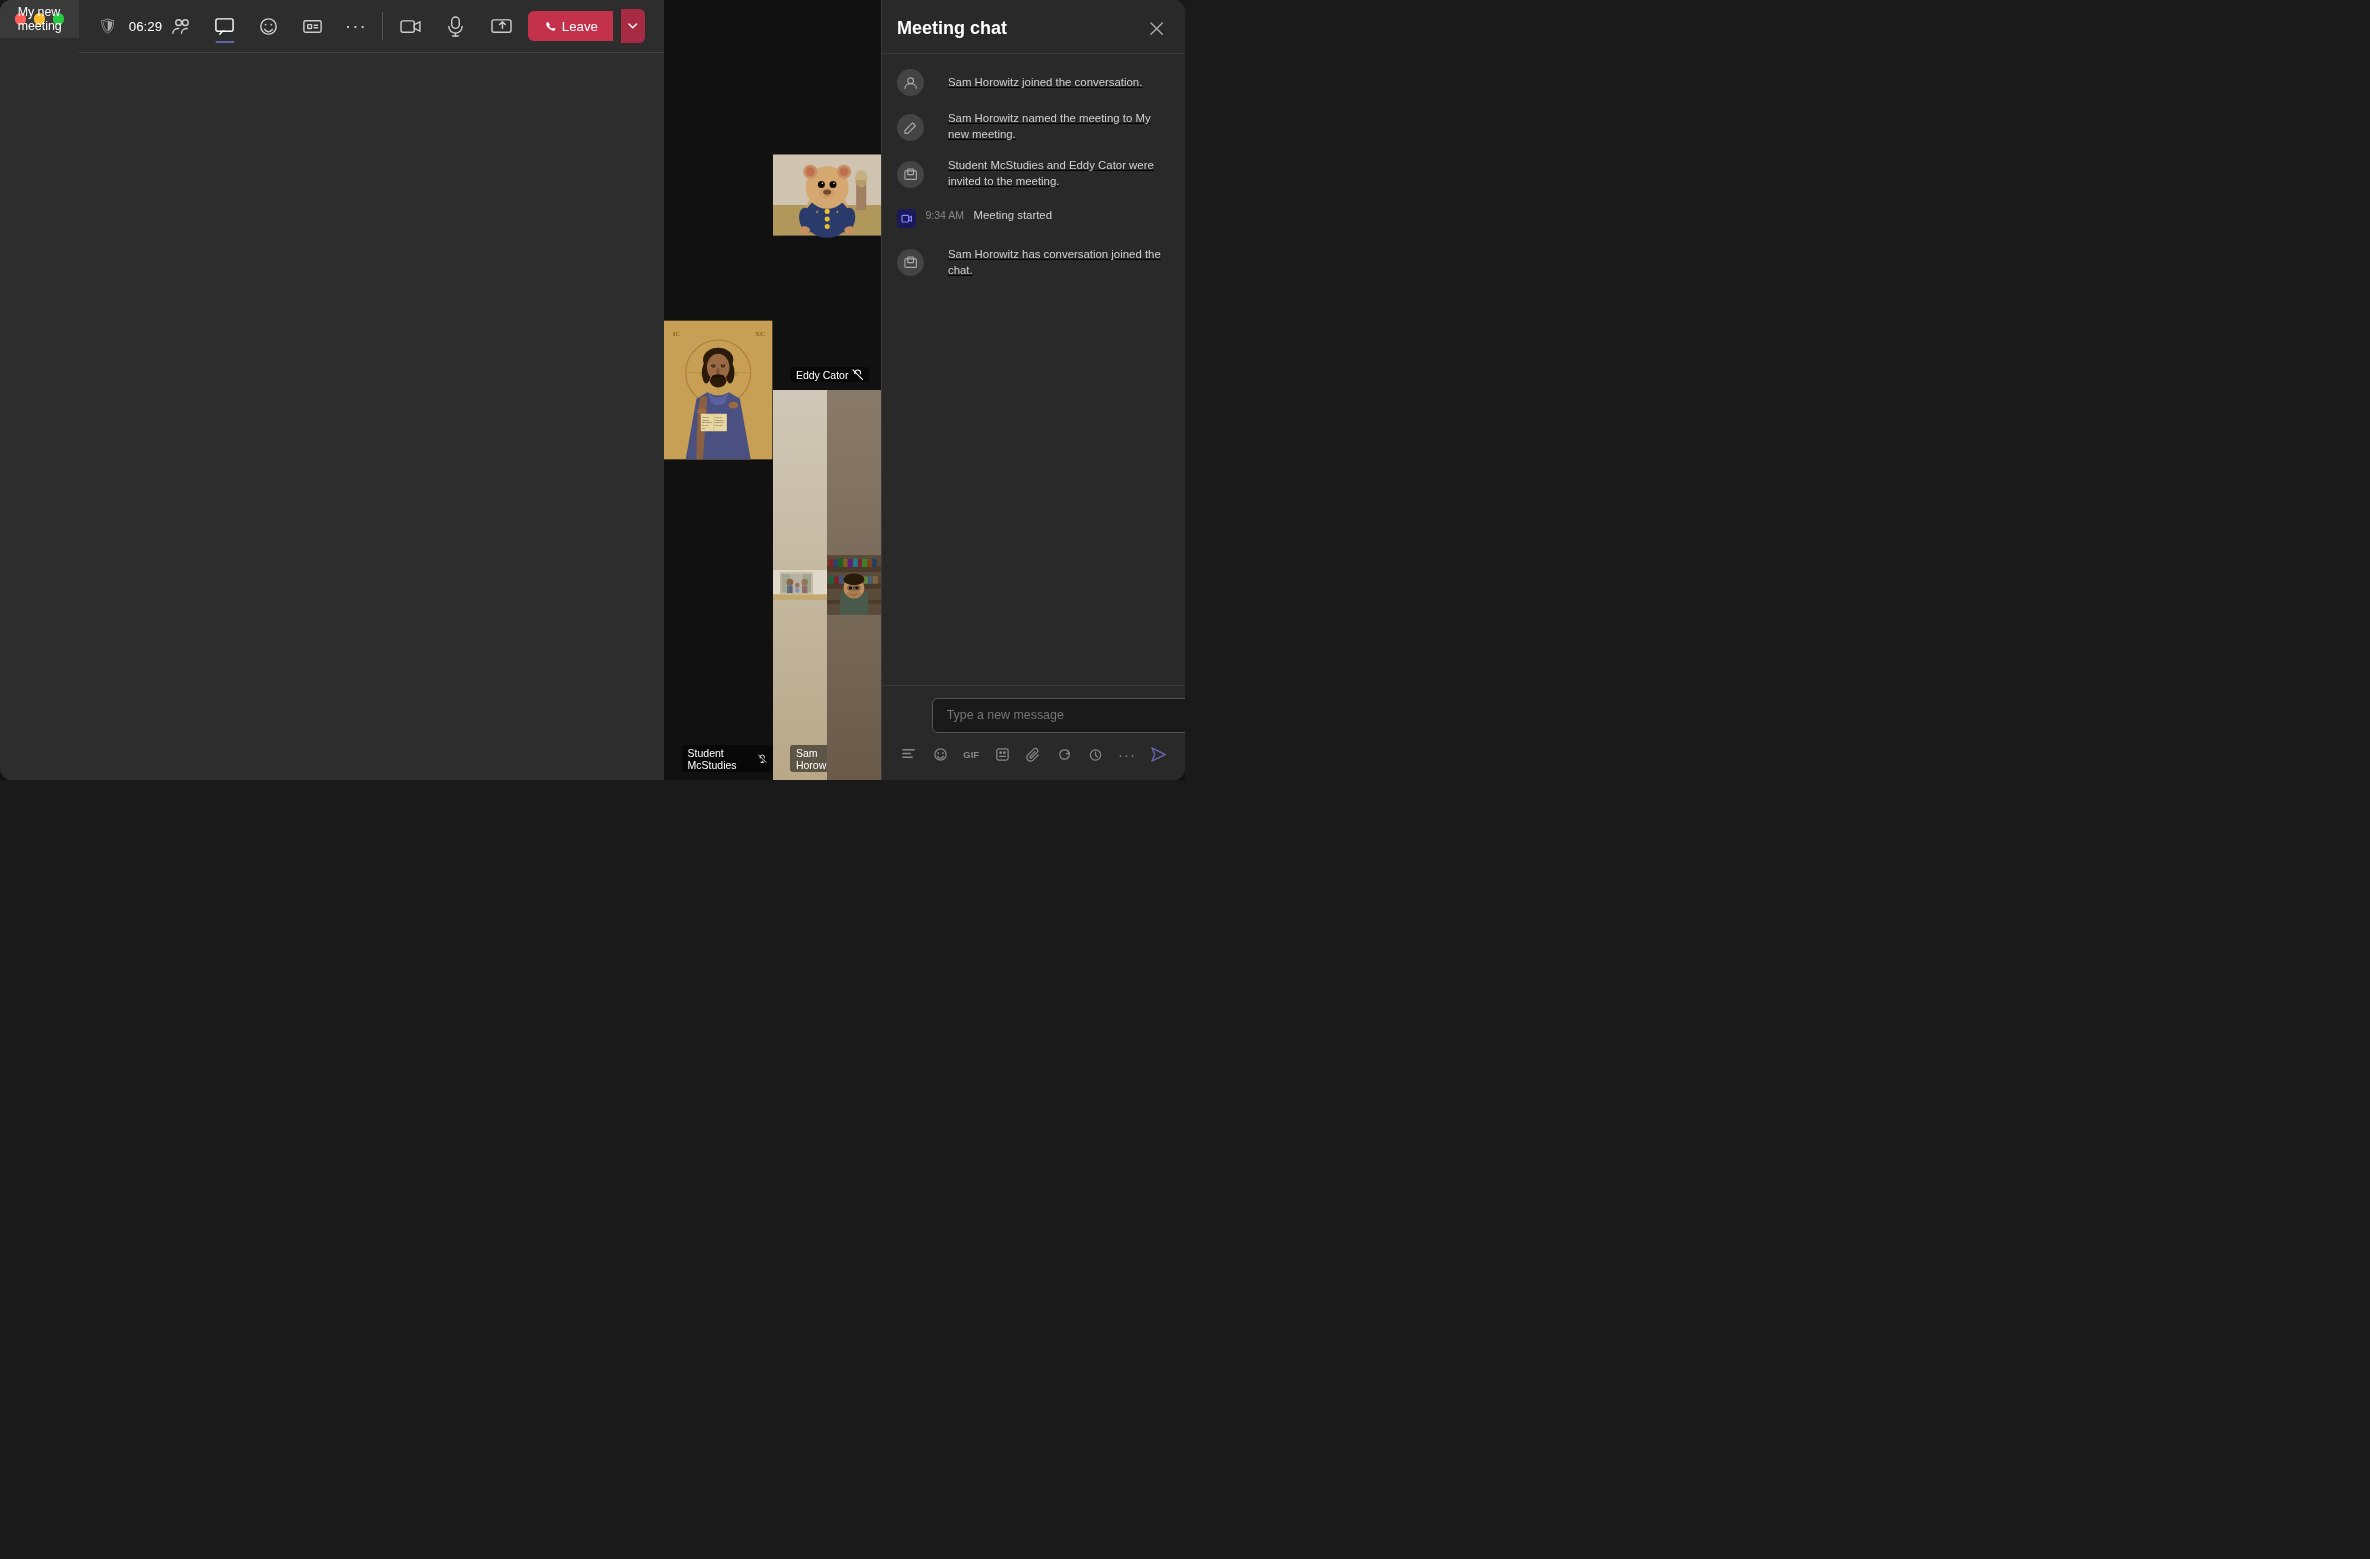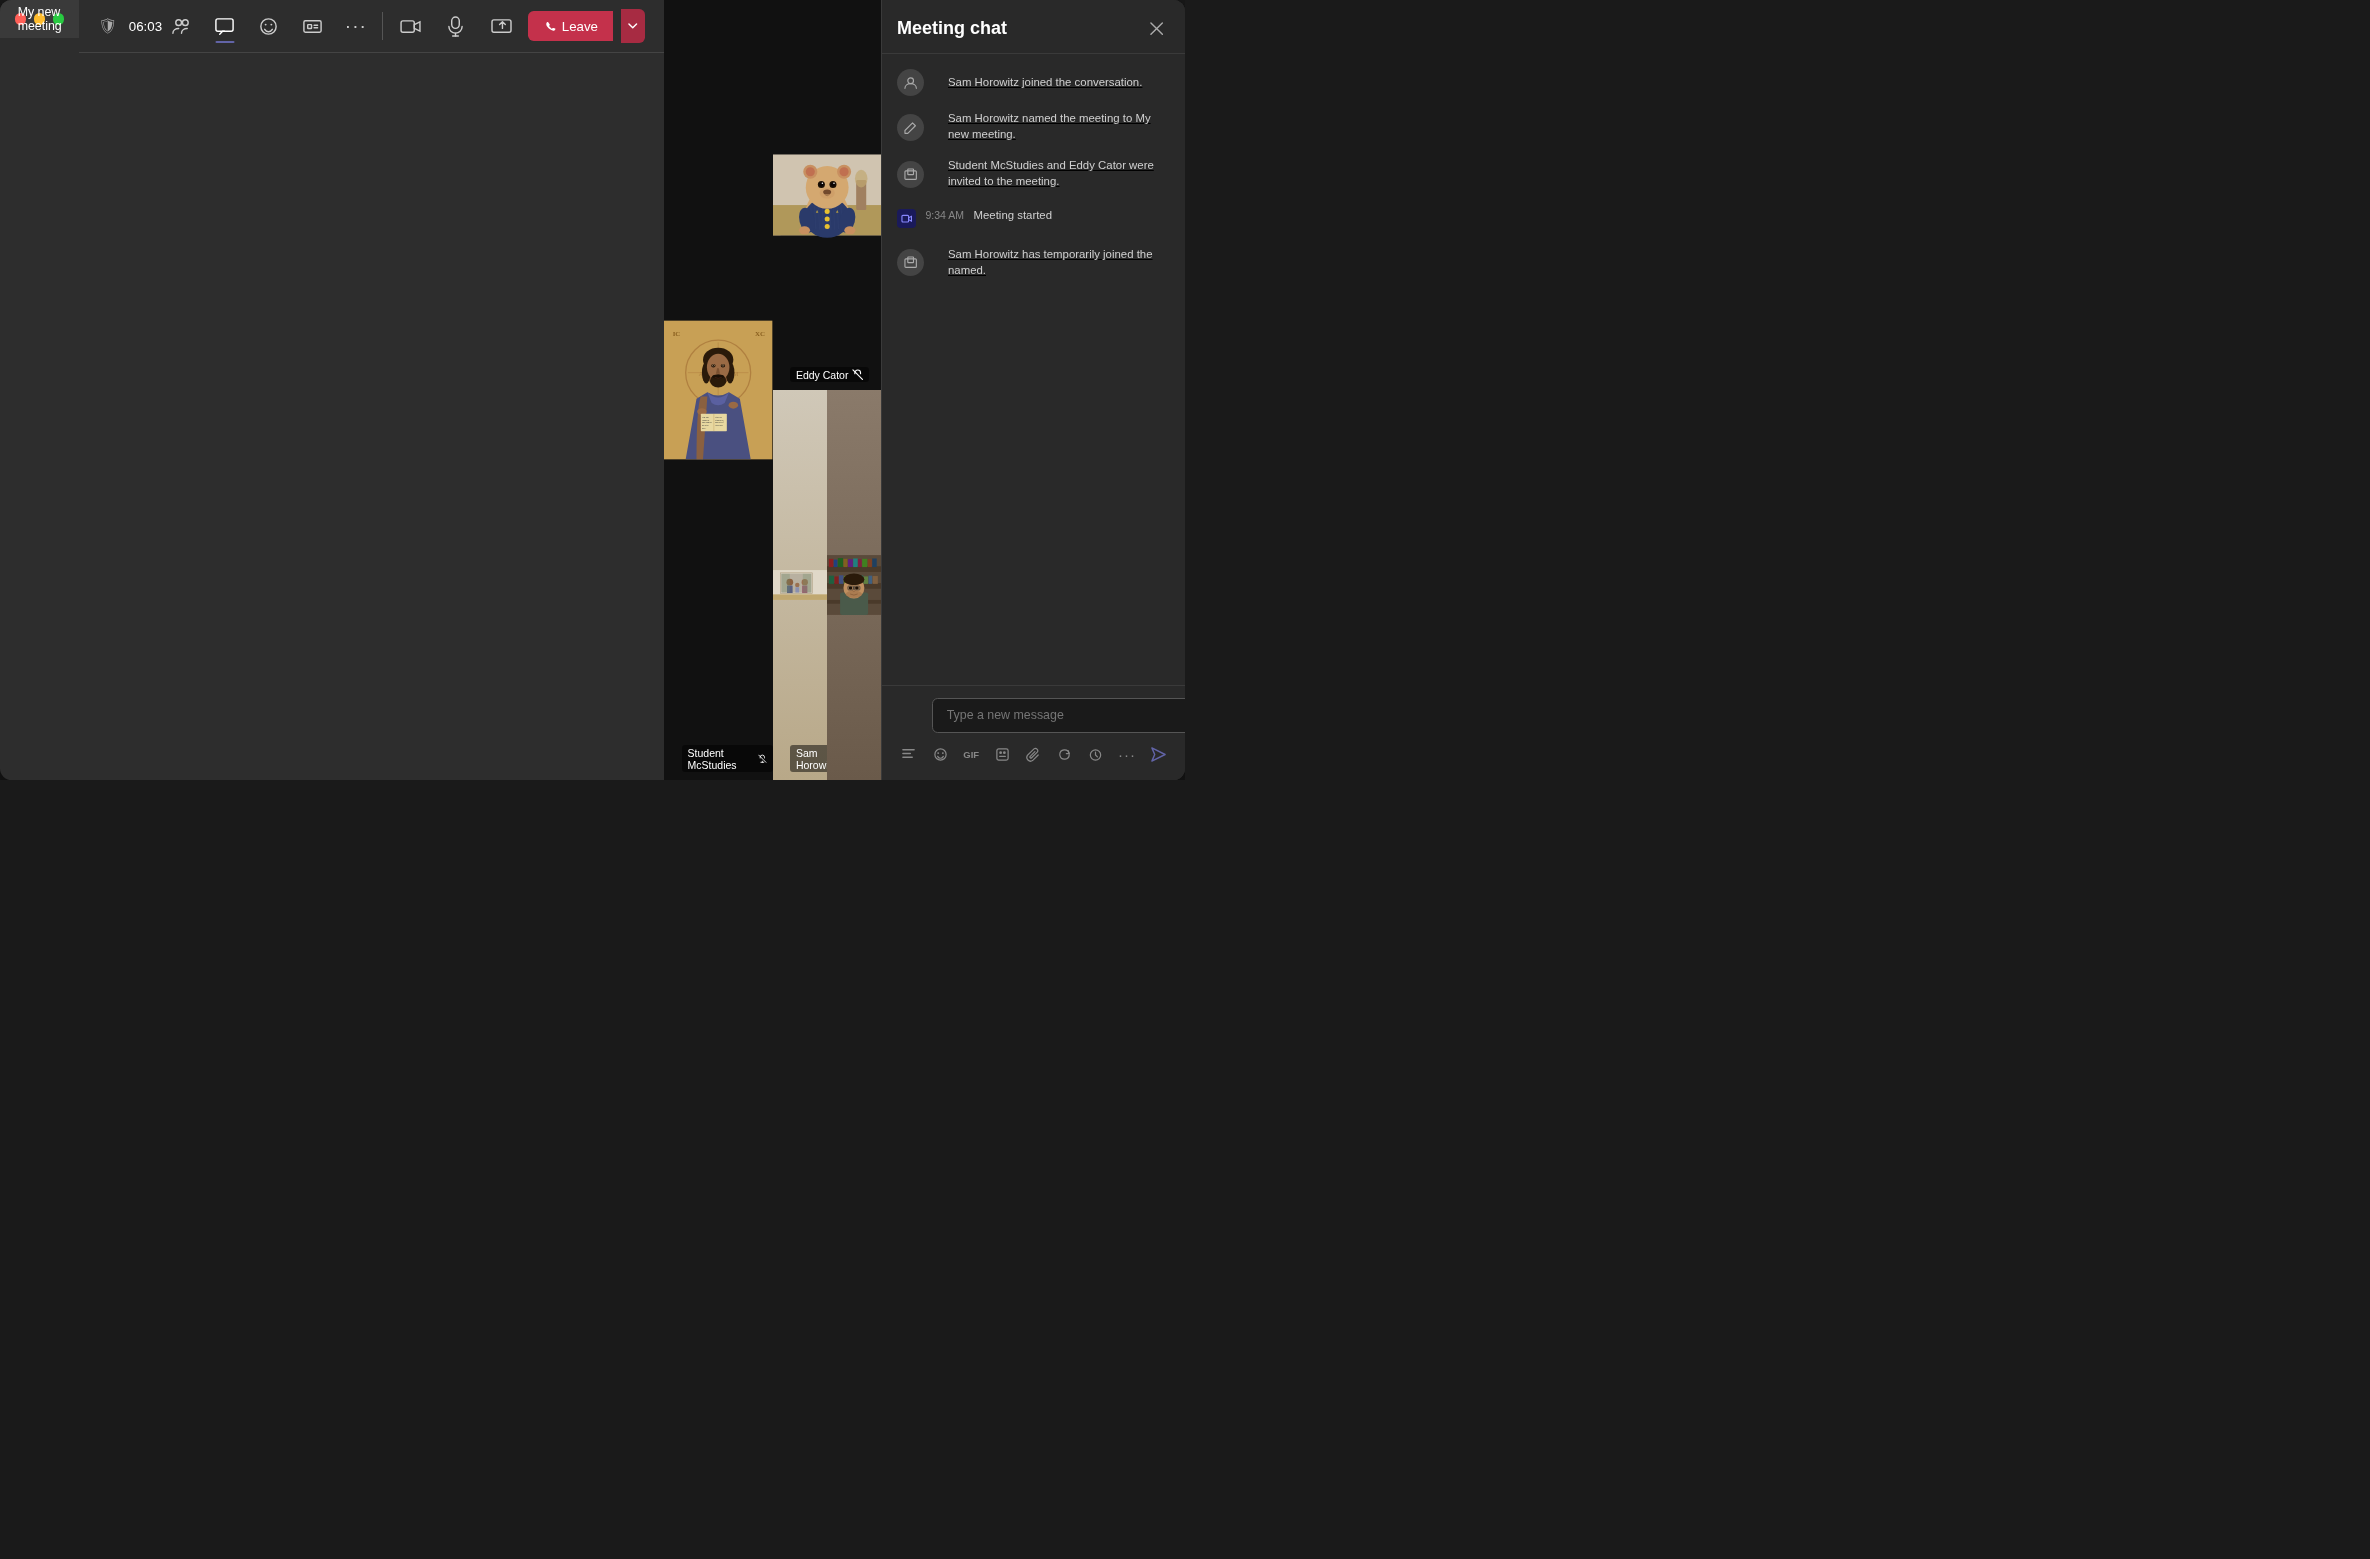--- a/index.html
+++ b/index.html
@@ -336,21 +336,21 @@
       <div class="traffic-light tl-red"></div>
       <div class="traffic-light tl-yellow"></div>
       <div class="traffic-light tl-green"></div>
     </div>
     <span class="window-title">My new meeting</span>
   </div>
 
   <div class="toolbar">
     <div class="toolbar-left">
       <span style="color:#aaa;font-size:15px;">🛡</span>
-      <span class="toolbar-timer">06:03</span>
+      <span class="toolbar-timer">06:29</span>
     </div>
 
     <div class="toolbar-center">
       <button class="tool-btn" title="Participants">
         <svg width="21" height="21" viewBox="0 0 22 22" fill="none">
           <circle cx="8" cy="7" r="3" stroke="#ccc" stroke-width="1.5" fill="none"></circle>
           <path d="M2 18c0-3 2.7-5 6-5" stroke="#ccc" stroke-width="1.5" stroke-linecap="round"></path>
           <circle cx="15" cy="7" r="3" stroke="#ccc" stroke-width="1.5" fill="none"></circle>
           <path d="M11 18c0-3 2.7-5 6-5" stroke="#ccc" stroke-width="1.5" stroke-linecap="round"></path>
         </svg>
@@ -720,21 +720,21 @@
         </div>
 
         <div class="chat-message">
           <div class="chat-icon">
             <svg width="13.3" height="13.3" viewBox="0 0 14 14" fill="none">
               <rect x="1" y="3" width="12" height="9" rx="1" stroke="#aaa" stroke-width="1.2" fill="none"></rect>
               <rect x="4" y="1" width="6" height="6" rx="0.5" stroke="#aaa" stroke-width="1.2" fill="none"></rect>
             </svg>
           </div>
           <p class="chat-msg-text">
-            Sam Horowitz has temporarily joined the named.
+            Sam Horowitz has conversation joined the chat.
           </p>
         </div>
       </div>
 
       <div class="chat-input-area">
         <input type="text" class="chat-input-box" placeholder="Type a new message" style="">
         <div class="chat-toolbar">
           <button class="chat-tool" title="Format">
             <svg width="15" height="15" viewBox="0 0 16 16" fill="none">
               <path d="M2 3h12M2 7h8M2 11h10" stroke="#888" stroke-width="1.5" stroke-linecap="round"></path>

